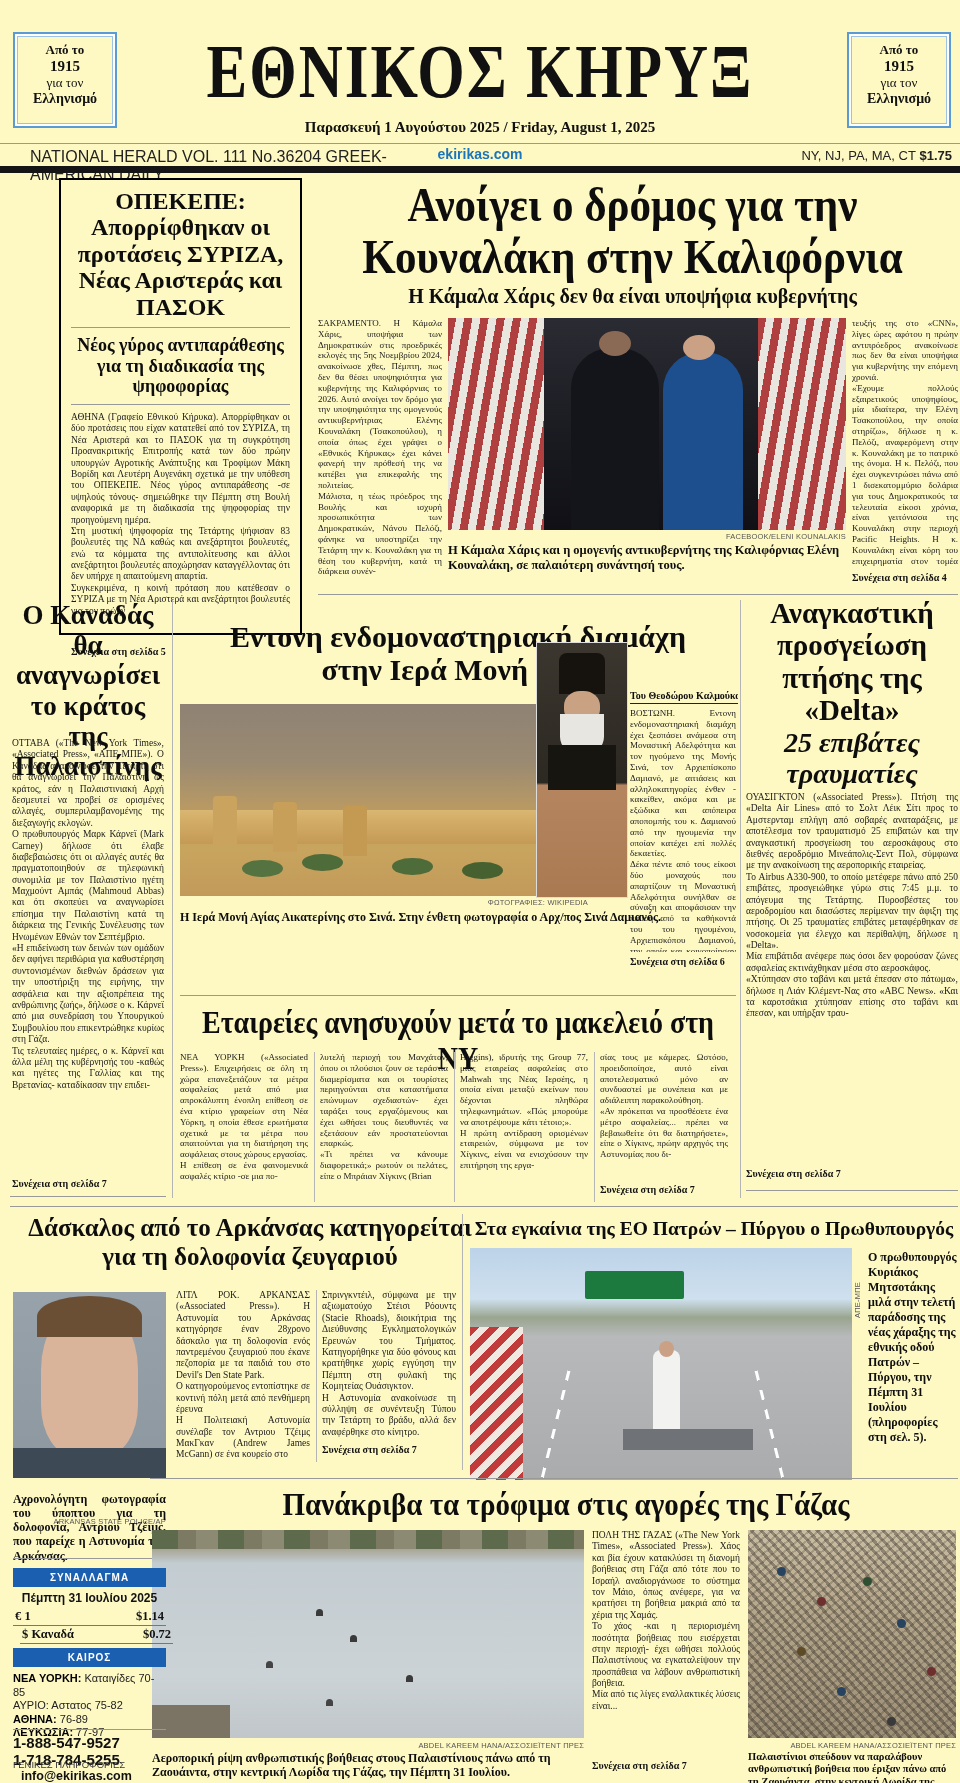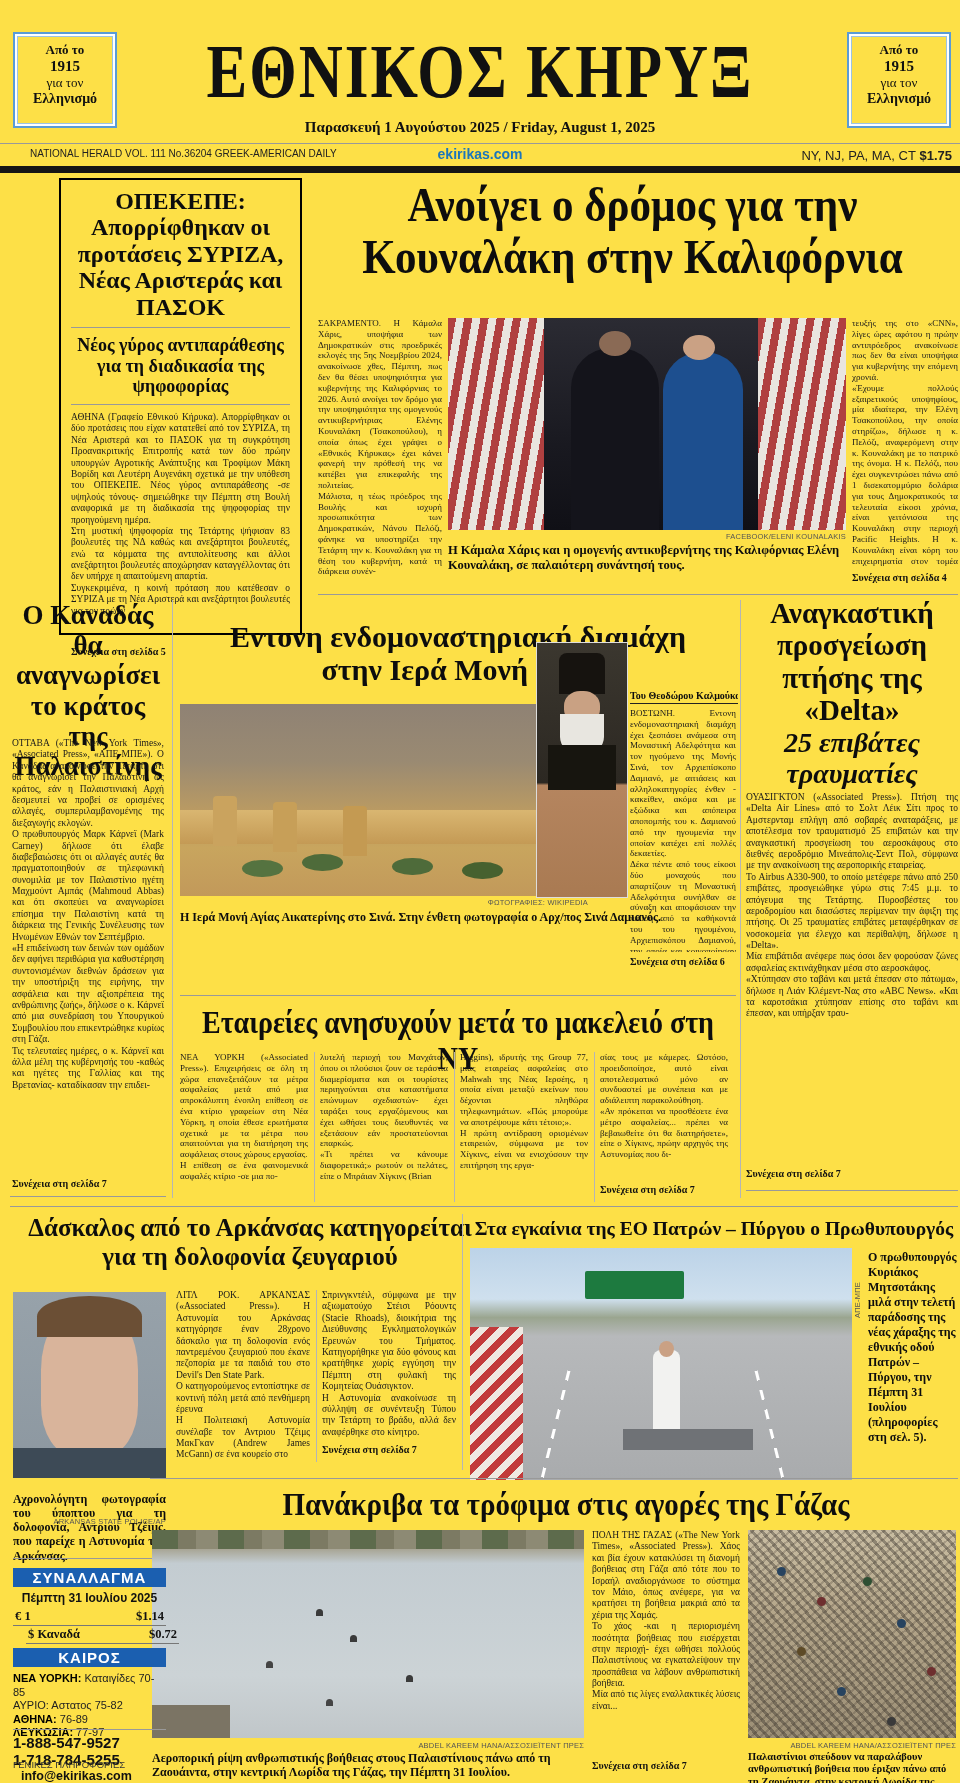--- a/index.html
+++ b/index.html
@@ -1,37 +1,37 @@
 <!DOCTYPE html>
 <html><head>
 <meta charset="utf-8">
 <style>
   html,body{margin:0;padding:0;background:#e8e8e8;}
   .serif{font-family:"Liberation Serif","DejaVu Serif",serif;}
   .sans{font-family:"Liberation Sans","DejaVu Sans",sans-serif;}
-  #page{position:relative;width:960px;height:1783px;background:#fde047;color:#111;
+  #page{position:relative;width:960px;height:1783px;background:#fef9c3;color:#111;
         margin:0 auto;overflow:hidden;font-family:"Liberation Serif","DejaVu Serif",serif;}
   .abs{position:absolute;}
   .ctr{text-align:center;}
   .hl{font-weight:bold;color:#0d0d0d;}
   .cond{transform:scaleY(1.12);transform-origin:top center;}
   .body-txt{font-size:9px;line-height:1.2;text-align:justify;overflow:hidden;white-space:pre-line;color:#1a1a1a;}
   .more{font-weight:bold;font-size:10px;color:#111;}
   .cap{font-weight:bold;font-size:12px;line-height:1.18;color:#0d0d0d;}
   .credit{font-family:"Liberation Sans","DejaVu Sans",sans-serif;font-size:7.5px;color:#555;text-align:right;letter-spacing:.2px;}
   .rule-h{border-top:1px solid #999;height:0;}
   .rule-v{border-left:1px solid #b5b5b5;width:0;}
   .badge{border:2px solid #5b9bd5;box-shadow:inset 0 0 0 2px #fff,inset 0 0 0 3px #9cc3e5;
          text-align:center;padding-top:8px;}
   .badge .b1{font-size:13px;font-weight:bold;}
   .badge .b2{font-size:15px;font-weight:bold;}
   .badge .b3{font-size:13px;}
   .badge .b4{font-size:14px;font-weight:bold;}
   .bluebar{background:#1b5fb0;color:#fff;font-family:"Liberation Sans","DejaVu Sans",sans-serif;
-           font-weight:bold;font-size:15px;text-align:center;line-height:19px;letter-spacing:1px;}
+           font-weight:bold;font-size:10px;text-align:center;line-height:19px;letter-spacing:1px;}
   .xrow{display:flex;justify-content:space-between;font-size:12.5px;font-weight:bold;
         border-bottom:1px solid #777;padding:1px 2px;}
   .wline{font-family:"Liberation Sans","DejaVu Sans",sans-serif;font-size:11px;line-height:13.5px;color:#222;}
   .wline b{color:#000;}
   .photo{overflow:hidden;position:absolute;}
 </style>
 </head>
 <body>
 
 <div id="page">
@@ -49,41 +49,42 @@
     <div class="b4">Ελληνισμό</div>
   </div>
 
   <div class="abs ctr serif" style="left:130px;top:28px;width:700px;font-size:61px;font-weight:bold;
        letter-spacing:2px;transform:scaleY(1.25);transform-origin:top center;white-space:nowrap;">ΕΘΝΙΚΟΣ ΚΗΡΥΞ</div>
 
   <div class="abs ctr serif" style="left:230px;top:119px;width:500px;font-size:15px;font-weight:bold;">Παρασκευή 1 Αυγούστου 2025 / Friday, August 1, 2025</div>
 
   <div class="abs rule-h" style="left:0;top:143px;width:960px;"></div>
 
-  <div class="abs sans" style="left:8px;top:148px;width:420px;font-size:10px;color:#222;padding-left:22px;">NATIONAL HERALD VOL. 111  No.36204  GREEK-AMERICAN DAILY</div>
+  <div class="abs sans" style="left:8px;top:148px;width:420px;font-size:16px;color:#222;padding-left:22px;">NATIONAL HERALD VOL. 111  No.36204  GREEK-AMERICAN DAILY</div>
   <div class="abs ctr sans" style="left:420px;top:146px;width:120px;font-size:14px;font-weight:bold;color:#1b75bc;">ekirikas.com</div>
   <div class="abs sans" style="right:8px;top:148px;font-size:13px;color:#222;text-align:right;"><span>NY, NJ, PA, MA, CT</span>&nbsp;<b>$1.75</b></div>
 
   <div class="abs" style="left:0;top:166px;width:960px;height:7px;background:#151515;"></div>
 
   <div class="abs" style="left:59px;top:178px;width:243px;height:457px;border:2px solid #000000;padding:8px 10px;box-sizing:border-box;">
     <div class="ctr hl" style="font-size:24px;line-height:1.1;">ΟΠΕΚΕΠΕ: Απορρίφθηκαν οι προτάσεις ΣΥΡΙΖΑ, Νέας Αριστεράς και ΠΑΣΟΚ</div>
     <div class="rule-h" style="margin:7px 0;"></div>
     <div class="ctr hl" style="font-size:18px;line-height:1.15;">Νέος γύρος αντιπαράθεσης για τη διαδικασία της ψηφοφορίας</div>
     <div class="rule-h" style="margin:7px 0;"></div>
     <div class="body-txt" style="font-size:9.5px;height:228px;">ΑΘΗΝΑ (Γραφείο Εθνικού Κήρυκα). Απορρίφθηκαν οι δύο προτάσεις που είχαν κατατεθεί από τον ΣΥΡΙΖΑ, τη Νέα Αριστερά και το ΠΑΣΟΚ για τη συγκρότηση Προανακριτικής Επιτροπής κατά των δύο πρώην υπουργών Αγροτικής Ανάπτυξης και Τροφίμων Μάκη Βορίδη και Λευτέρη Αυγενάκη σχετικά με την υπόθεση του ΟΠΕΚΕΠΕ. Νέος γύρος αντιπαράθεσης -σε υψηλούς τόνους- σημειώθηκε την Πέμπτη στη Βουλή αναφορικά με τη διαδικασία της ψηφοφορίας την προηγούμενη ημέρα.
 Στη μυστική ψηφοφορία της Τετάρτης ψήφισαν 83 βουλευτές της ΝΔ καθώς και ανεξάρτητοι βουλευτές, ενώ τα κόμματα της αντιπολίτευσης και άλλοι ανεξάρτητοι βουλευτές αποχώρησαν καταγγέλλοντας ότι δεν υπήρχε η απαιτούμενη απαρτία.
 Συγκεκριμένα, η κοινή πρόταση που κατέθεσαν ο ΣΥΡΙΖΑ με τη Νέα Αριστερά και ανεξάρτητοι βουλευτές για τον πρώην</div>
     <div class="more" style="margin-top:6px;">Συνέχεια στη σελίδα 5</div>
   </div>
 
   <div class="abs ctr hl cond" style="left:310px;top:180px;width:645px;font-size:43px;line-height:1.06;">
     <div>Ανοίγει ο δρόμος για την</div>
     <div>Κουναλάκη στην Καλιφόρνια</div>
   </div>
+  <div class="abs ctr hl" style="left:310px;top:285px;width:645px;font-size:20px;">Η Κάμαλα Χάρις δεν θα είναι υποψήφια κυβερνήτης</div>
 
   <div class="abs body-txt" style="left:318px;top:318px;width:124px;height:288px;">ΣΑΚΡΑΜΕΝΤΟ. Η Κάμαλα Χάρις, υποψήφια των Δημοκρατικών στις προεδρικές εκλογές της 5ης Νοεμβρίου 2024, ανακοίνωσε χθες, Πέμπτη, πως δεν θα θέσει υποψηφιότητα για κυβερνήτης της Καλιφόρνιας το 2026. Αυτό ανοίγει τον δρόμο για την υποψηφιότητα της ομογενούς αντικυβερνήτριας Ελένης Κουναλάκη (Τσακοπούλου), η οποία όπως έχει γράψει ο «Εθνικός Κήρυκας» έχει κάνει φανερή την πρόθεσή της να κατέβει για επικεφαλής της πολιτείας.
 Μάλιστα, η τέως πρόεδρος της Βουλής και ισχυρή προσωπικότητα των Δημοκρατικών, Νάνσυ Πελόζι, φάνηκε να υποστηρίζει την Τετάρτη την κ. Κουναλάκη για τη θέση του κυβερνήτη, κατά τη διάρκεια συνέν-</div>
 
   <div class="photo" style="left:448px;top:318px;width:398px;height:212px;background:#23232c;">
     <div class="abs" style="left:0;top:0;width:24%;height:100%;background:repeating-linear-gradient(100deg,#b04040 0 8px,#e9e5df 8px 16px);"></div>
     <div class="abs" style="right:0;top:0;width:22%;height:100%;background:repeating-linear-gradient(100deg,#b04040 0 8px,#e9e5df 8px 16px);"></div>
     <div class="abs" style="left:24%;top:0;width:54%;height:100%;background:linear-gradient(180deg,#2b2b33 0%,#191920 60%,#101016 100%);"></div>
     <div class="abs" style="left:31%;top:14%;width:22%;height:86%;background:#14141b;border-radius:40px 40px 0 0;"></div>
     <div class="abs" style="left:54%;top:16%;width:20%;height:84%;background:#1d4f8f;border-radius:38px 38px 0 0;"></div>
@@ -225,21 +226,21 @@
   </div>
   <div class="abs credit" style="left:748px;top:1741px;width:208px;">ABDEL KAREEM HANA/ΑΣΣΟΣΙΕΪΤΕΝΤ ΠΡΕΣ</div>
   <div class="abs cap" style="left:748px;top:1751px;width:208px;font-size:10.5px;">Παλαιστίνιοι σπεύδουν να παραλάβουν ανθρωπιστική βοήθεια που έριξαν πάνω από τη Ζαουάιντα, στην κεντρική Λωρίδα της Γάζας, Τετάρτη 30 Ιουλίου.</div>
 
   <div class="abs bluebar" style="left:13px;top:1568px;width:153px;height:19px;">ΣΥΝΑΛΛΑΓΜΑ</div>
   <div class="abs ctr sans" style="left:13px;top:1591px;width:153px;font-size:12px;font-weight:bold;">Πέμπτη 31 Ιουλίου 2025</div>
   <div class="abs xrow serif" style="left:13px;top:1608px;width:149px;">
     <span>€ 1</span>
     <span>$1.14</span>
   </div>
-  <div class="abs xrow serif" style="left:26px;top:1626px;width:149px;">
+  <div class="abs xrow serif" style="left:20px;top:1626px;width:149px;">
     <span>$ Καναδά</span>
     <span>$0.72</span>
   </div>
 
   <div class="abs bluebar" style="left:13px;top:1648px;width:153px;height:19px;">ΚΑΙΡΟΣ</div>
   <div class="abs" style="left:13px;top:1672px;width:153px;">
     <div class="wline"><b>ΝΕΑ ΥΟΡΚΗ:</b> <span>Καταιγίδες 70-85</span></div>
     <div class="wline"><span>ΑΥΡΙΟ:</span> <span>Αστατος 75-82</span></div>
     <div class="wline"><b>ΑΘΗΝΑ:</b> <span>76-89</span></div>
     <div class="wline"><b>ΛΕΥΚΩΣΙΑ:</b> <span>77-97</span></div>

